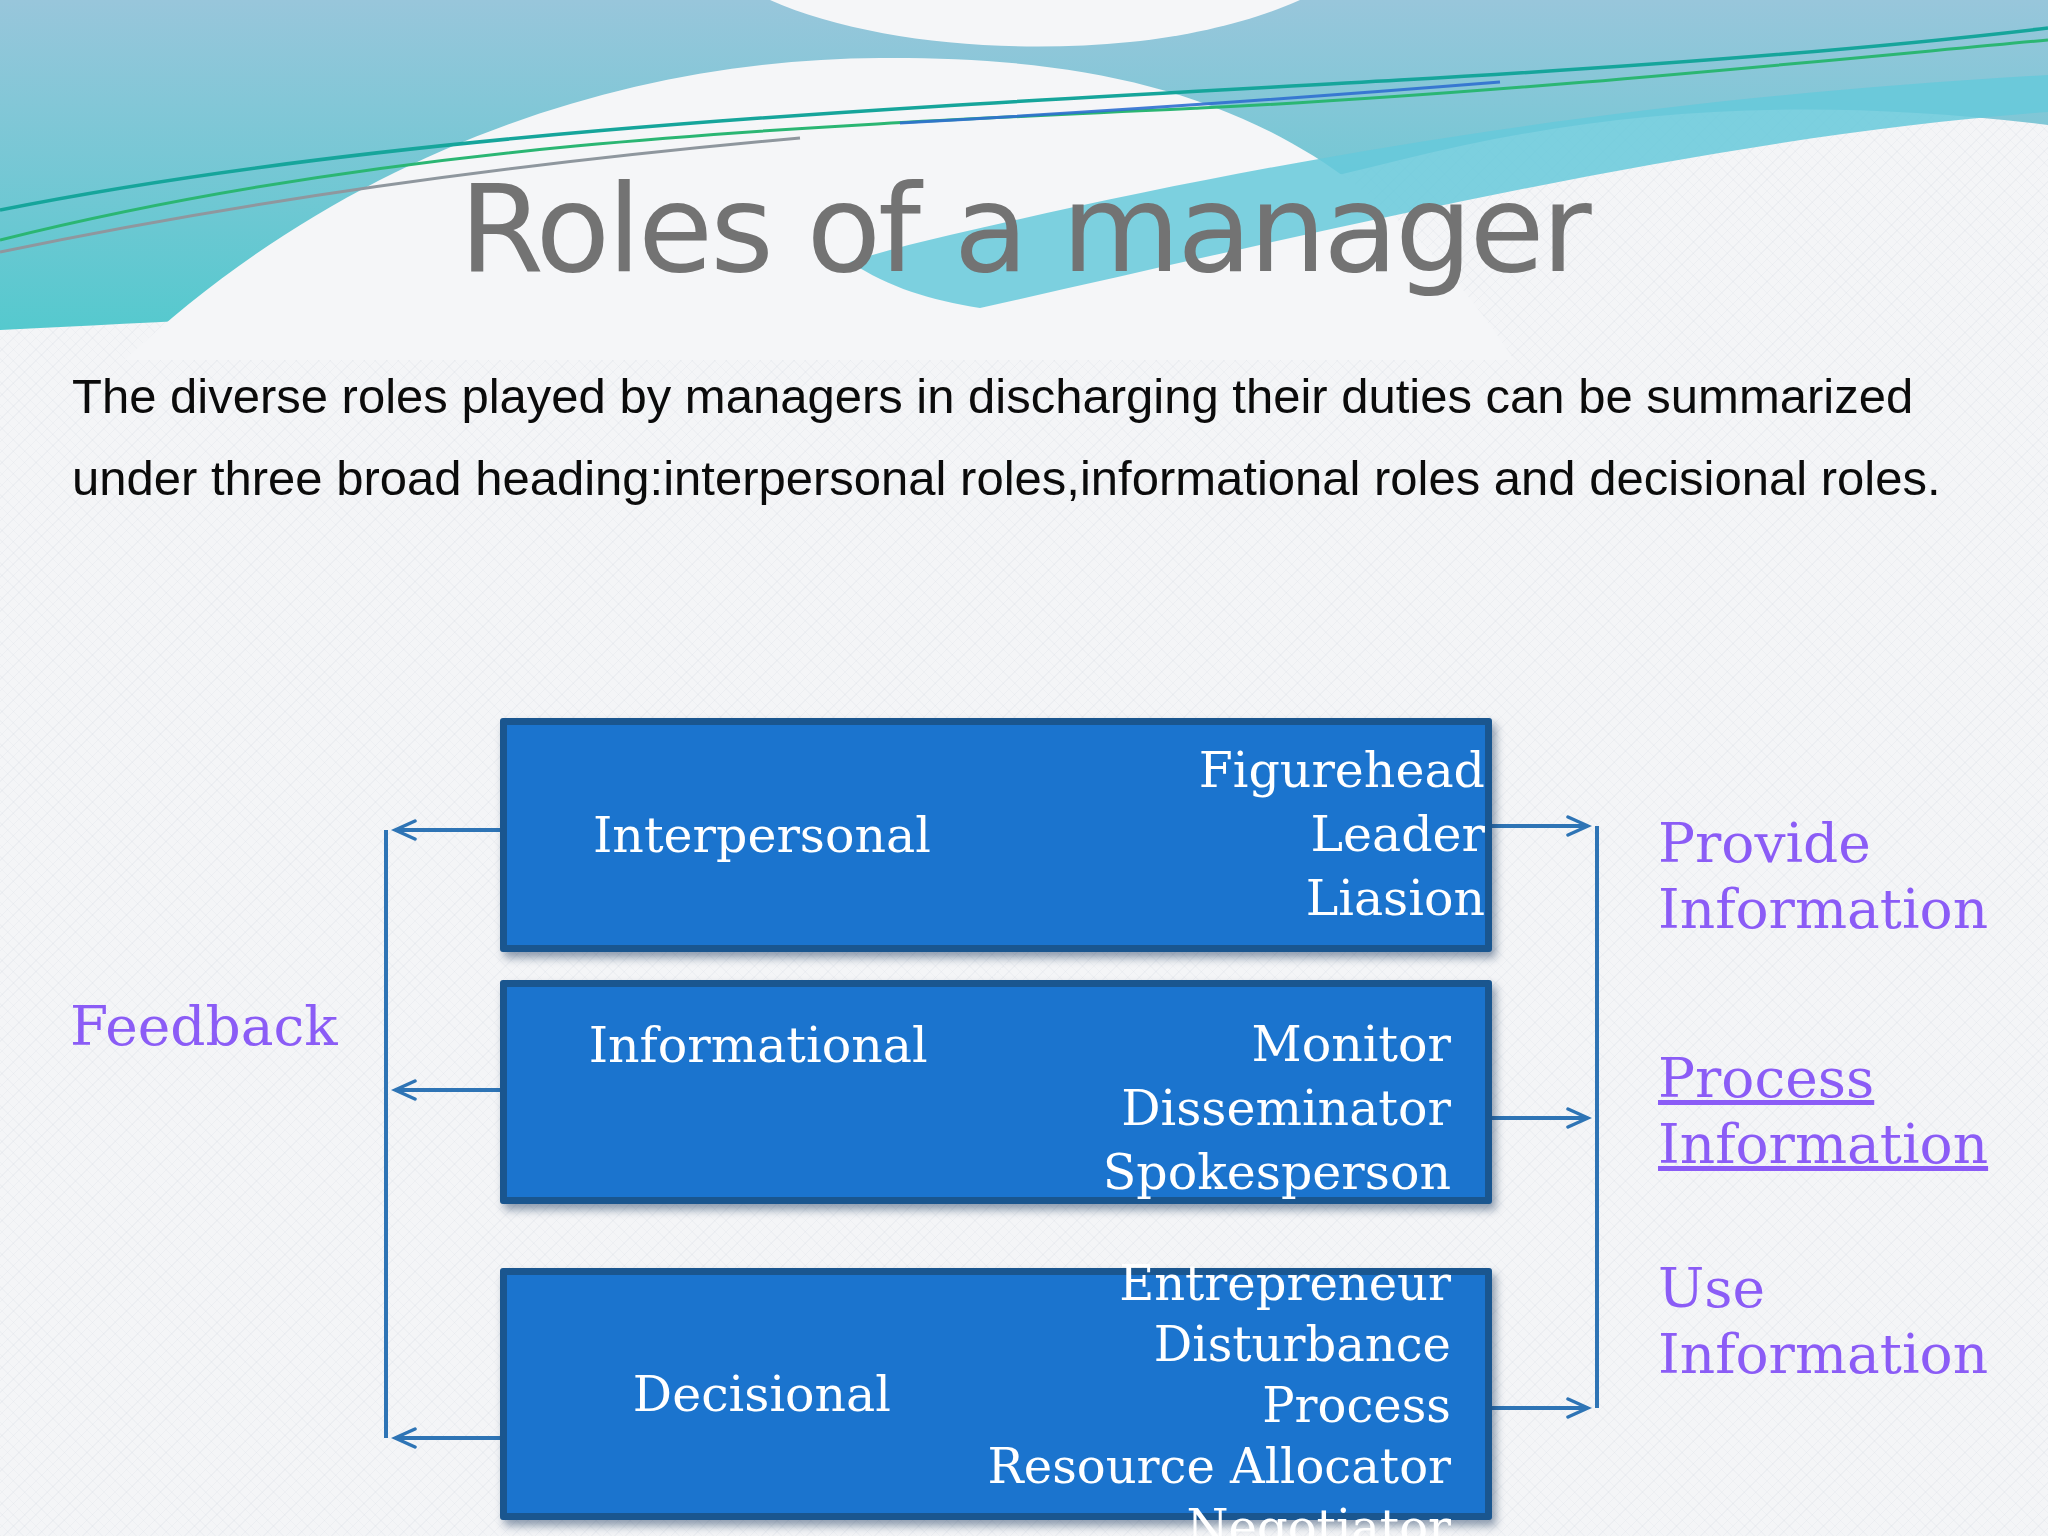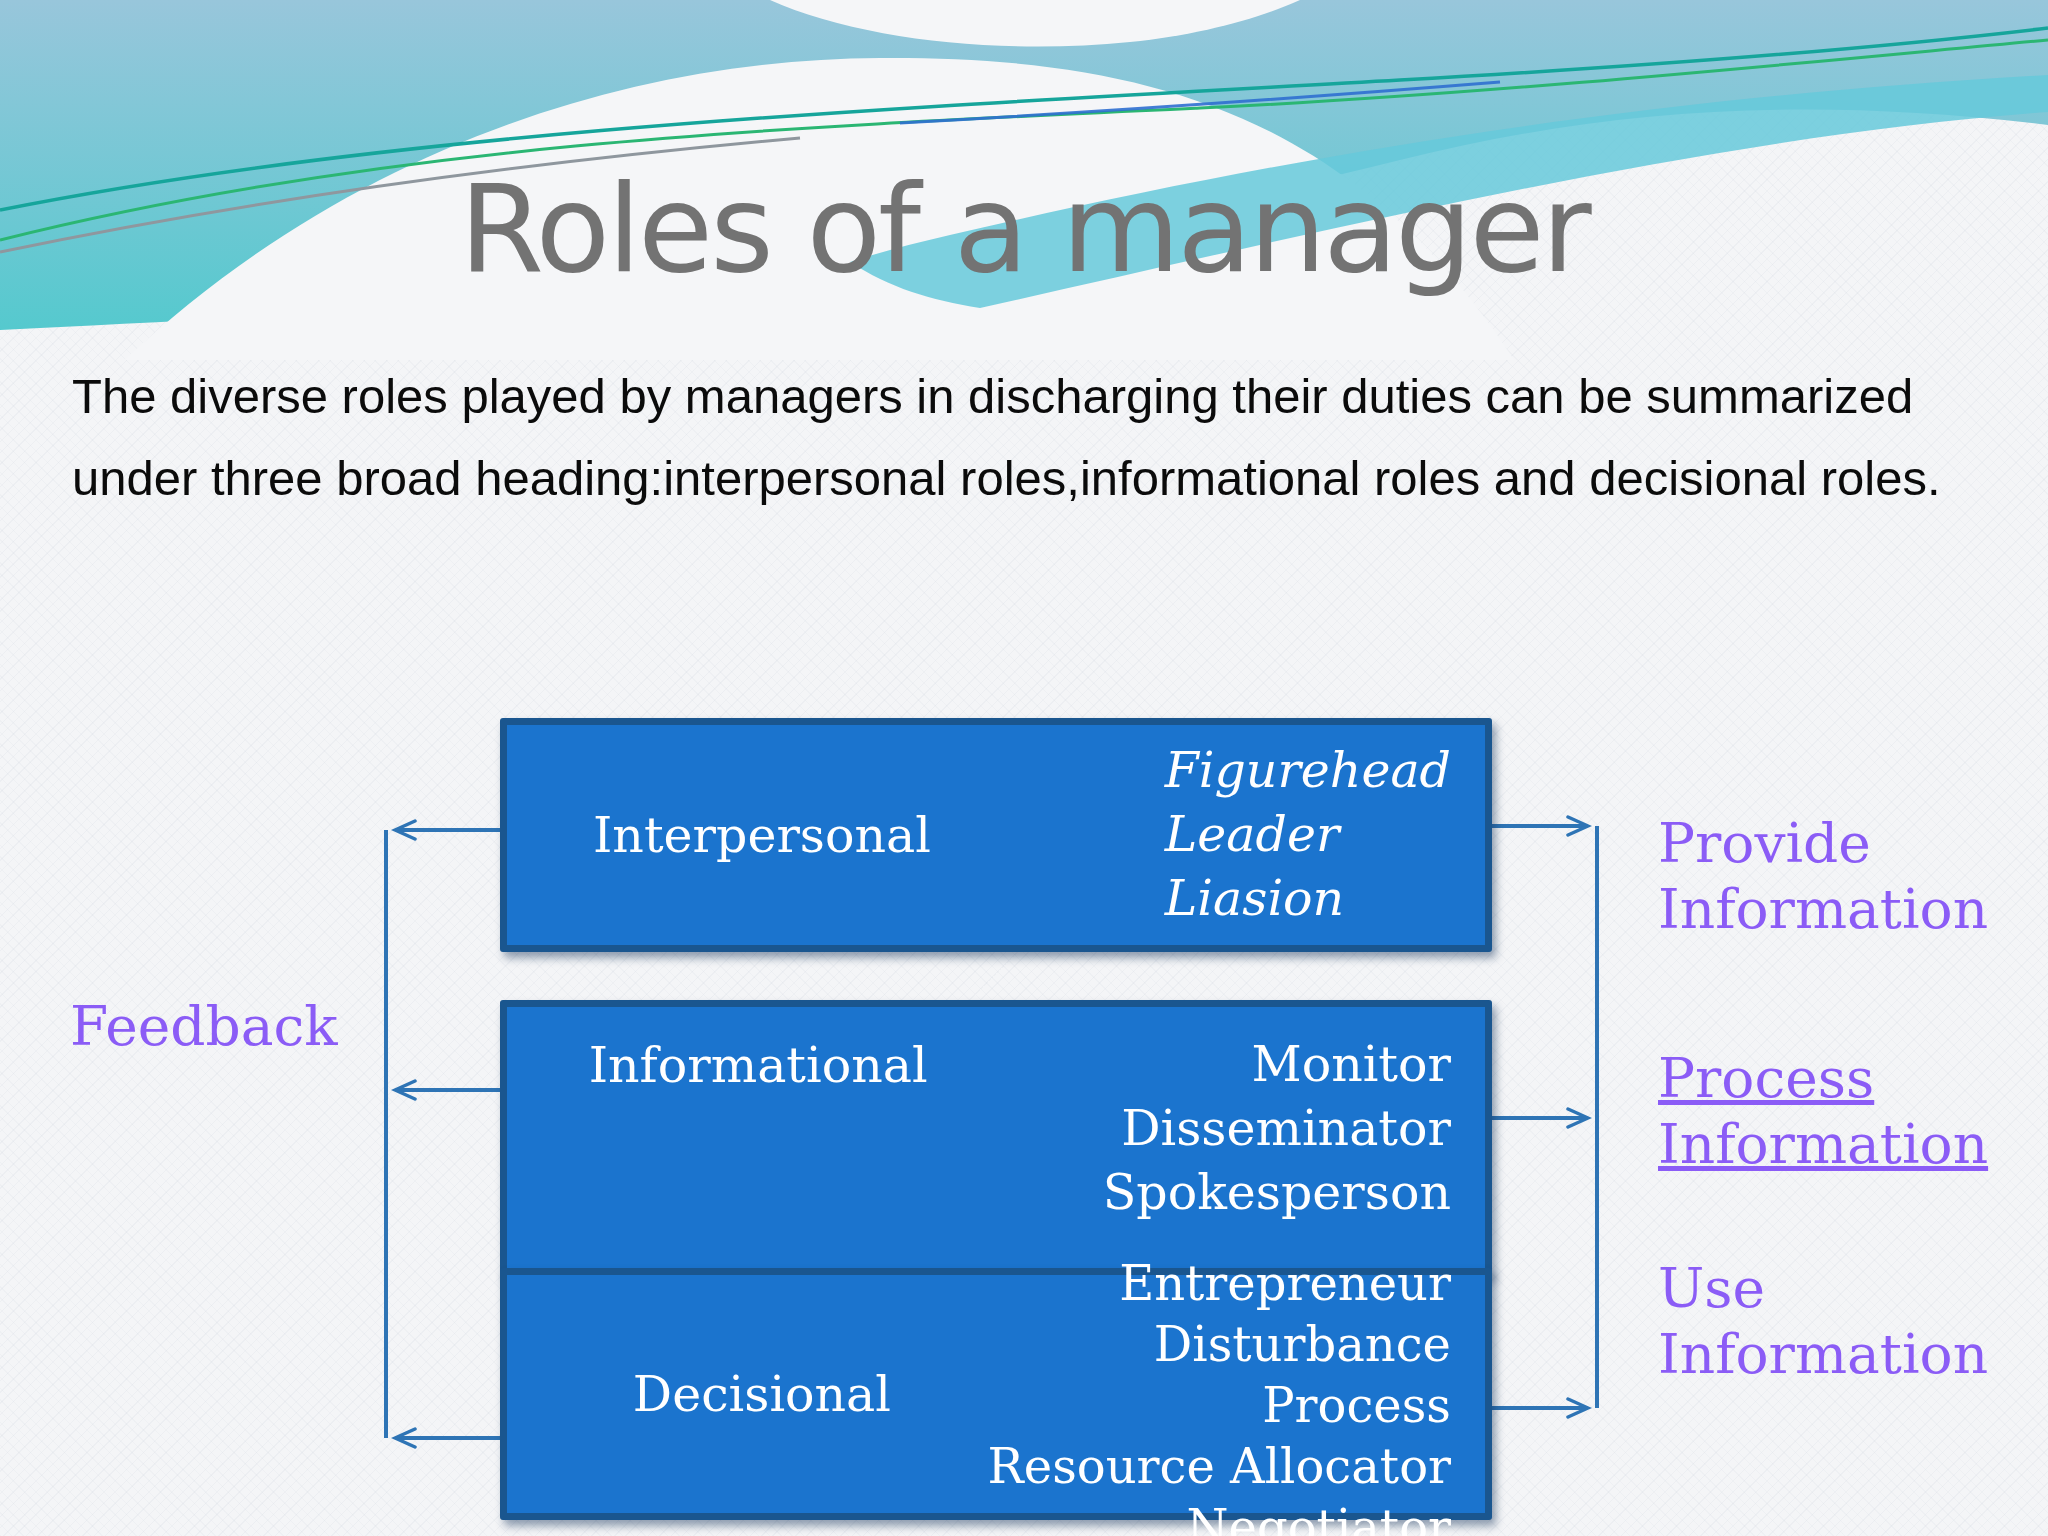--- a/index.html
+++ b/index.html
@@ -22,27 +22,27 @@
     font-size:49px;line-height:82px;color:#0b0b0b;
   }
   .box{
     position:absolute;left:500px;width:992px;box-sizing:border-box;
     background:#1B74CE;border:7px solid #1A568F;border-radius:3px;
     box-shadow:4px 6px 8px rgba(18,48,88,0.45);
     display:flex;color:#ffffff;
     font-family:"DejaVu Serif", serif;font-size:49px;
   }
   .box-interpersonal{top:718px;height:234px;}
-  .box-informational{top:1000px;height:276px;gap:17px;}
+  .box-informational{top:980px;height:224px;gap:17px;}
   .box-decisional{top:1268px;height:252px;}
   .box .left-col{width:46%;display:flex;justify-content:center;padding-left:60px;box-sizing:border-box;}
   .box .right-col{width:54%;display:flex;flex-direction:column;box-sizing:border-box;line-height:64px;}
   .box-interpersonal .left-col{align-items:center;}
   .box-interpersonal .right-col{justify-content:center;}
-  .box-interpersonal .role-list{width:fit-content;margin-left:auto;margin-right:34px;text-align:left;font-style:italic;}
+  .box-interpersonal .role-list{width:fit-content;margin-left:auto;text-align:right;}
   .box-informational .left-col{align-items:flex-start;padding-top:30px;}
   .box-informational .right-col{padding-top:26px;text-align:right;padding-right:34px;}
   .box-decisional .left-col{align-items:center;}
   .box-decisional .right-col{justify-content:center;text-align:right;padding-right:34px;font-size:48px;line-height:61px;margin-top:23px;}
   .side-label{
     position:absolute;font-family:"DejaVu Serif", serif;font-size:55px;
     color:#8b5cf6;line-height:66px;
   }
   .feedback-label{left:70px;top:993px;}
   .right-label{left:1658px;width:370px;}

